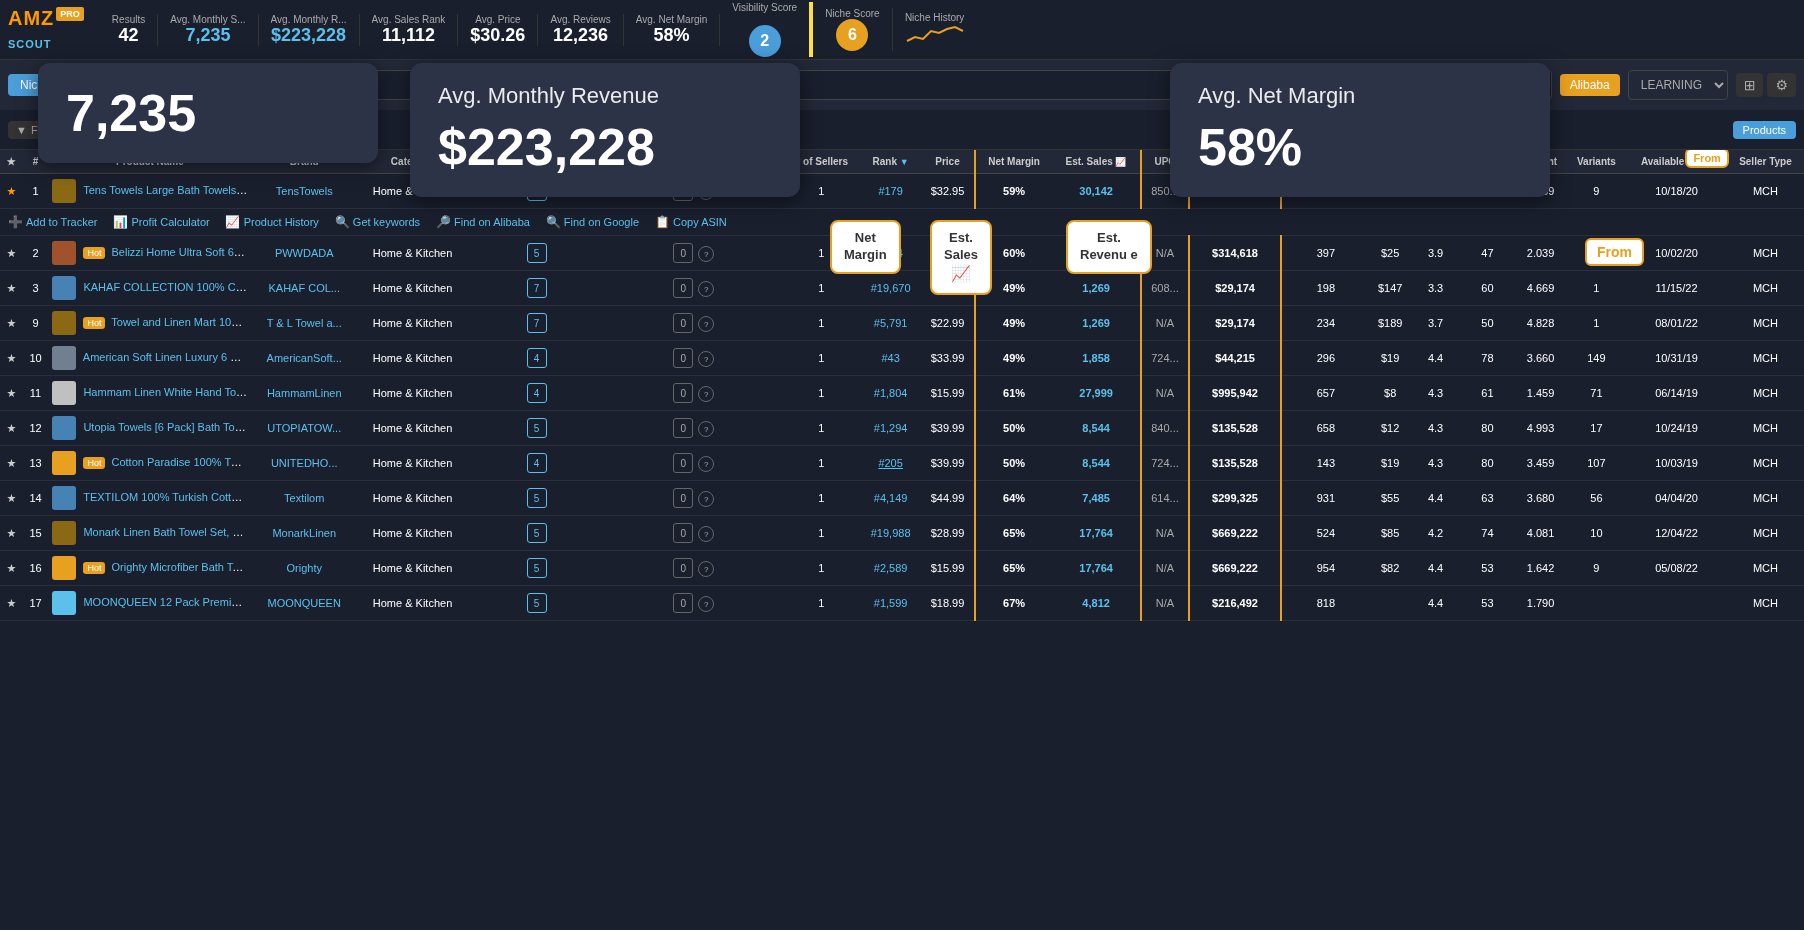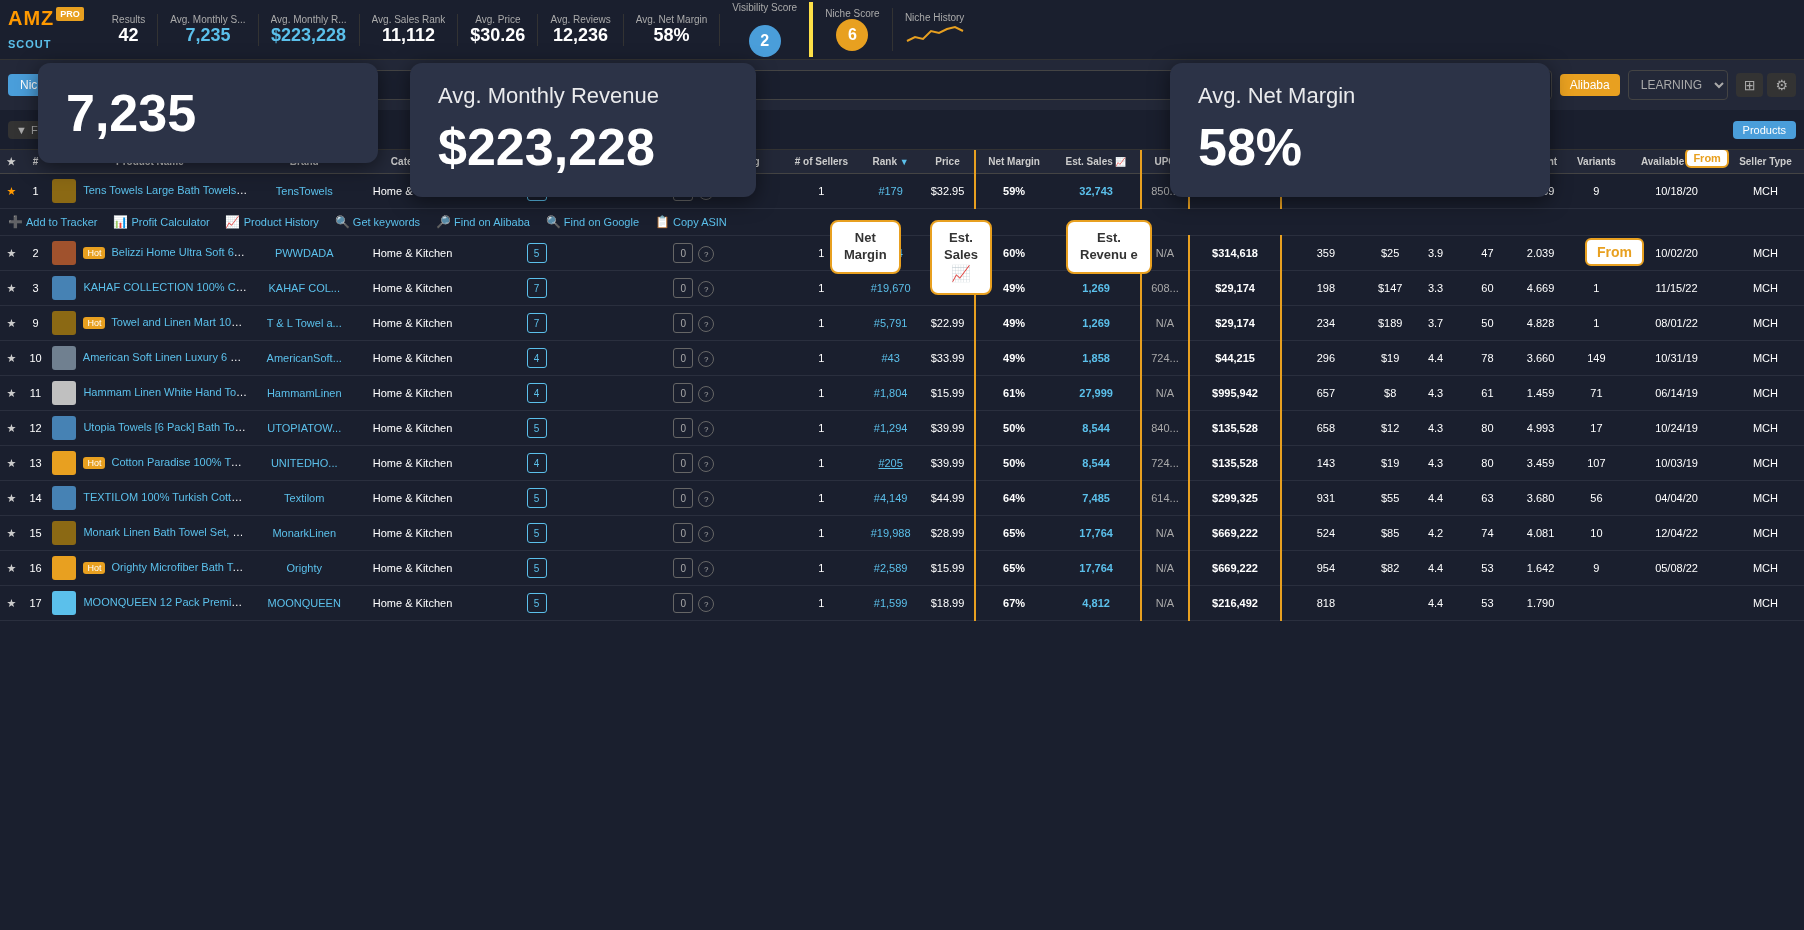--- a/index.html
+++ b/index.html
@@ -208,21 +208,21 @@
     <td>Home &amp; Kitchen</td>
     <td><span class="score-badge">6</span></td>
     <td>
       <span class="score-badge" style="border-color:#666;color:#aaa;">0</span>
       <span class="circle-icon" style="margin-left:2px;">?</span>
     </td>
     <td>1</td>
     <td style="color:#5bc0eb;">#179</td>
     <td>$32.95</td>
     <td style="font-weight:600;border-left:2px solid #e8a020;">59%</td>
-    <td style="color:#5bc0eb;font-weight:600;border-right:2px solid #e8a020;">32,743</td>
+    <td style="color:#5bc0eb;font-weight:600;border-right:2px solid #e8a020;">30,142</td>
     <td style="color:#aaa;">850...</td>
     <td style="font-weight:600;border-left:2px solid #e8a020;border-right:2px solid #e8a020;">$702,103</td>
     <td>691</td>
     <td>$150</td>
     <td>4.4</td>
     <td>78</td>
     <td>4.669</td>
     <td>9</td>
     <td>10/18/20</td>
     <td>MCH</td>
@@ -269,21 +269,21 @@
       <span class="score-badge" style="border-color:#666;color:#aaa;">0</span>
       <span class="circle-icon" style="margin-left:2px;">?</span>
     </td>
     <td>1</td>
     <td style="color:#5bc0eb;">#514</td>
     <td>$24.99</td>
     <td style="font-weight:600;border-left:2px solid #e8a020;">60%</td>
     <td style="color:#5bc0eb;font-weight:600;border-right:2px solid #e8a020;">13,495</td>
     <td style="color:#aaa;">N/A</td>
     <td style="font-weight:600;border-left:2px solid #e8a020;border-right:2px solid #e8a020;">$314,618</td>
-    <td>359</td>
+    <td>397</td>
     <td>$25</td>
     <td>3.9</td>
     <td>47</td>
     <td>2.039</td>
     <td>23</td>
     <td>10/02/20</td>
     <td>MCH</td>
   </tr>
         <tr>
     <td class="star-col">★</td>
@@ -598,21 +598,21 @@
       </tbody>
   </table>
 </div>
 
 <div style="position:fixed;top:0;left:0;width:100%;height:100%;pointer-events:none;z-index:50;">
 
   <div class="card-tooltip dark card1" style="left:38px;top:63px;width:340px;border-radius:12px;background:#2c3347;box-shadow:0 4px 20px rgba(0,0,0,0.5);">
     <div class="card-value">7,235</div>
   </div>
 
-  <div class="card-tooltip dark card2" style="left:410px;top:63px;width:346px;border-radius:12px;background:#2c3347;box-shadow:0 4px 20px rgba(0,0,0,0.5);">
+  <div class="card-tooltip dark card2" style="left:410px;top:63px;width:390px;border-radius:12px;background:#2c3347;box-shadow:0 4px 20px rgba(0,0,0,0.5);">
     <div class="card-label">Avg. Monthly Revenue</div>
     <div class="card-value">$223,228</div>
   </div>
 
   <div class="card-tooltip dark card3" style="left:1170px;top:63px;width:380px;border-radius:12px;background:#2c3347;box-shadow:0 4px 20px rgba(0,0,0,0.5);">
     <div class="card-label">Avg. Net Margin</div>
     <div class="card-value">58%</div>
   </div>
 </div>
 

